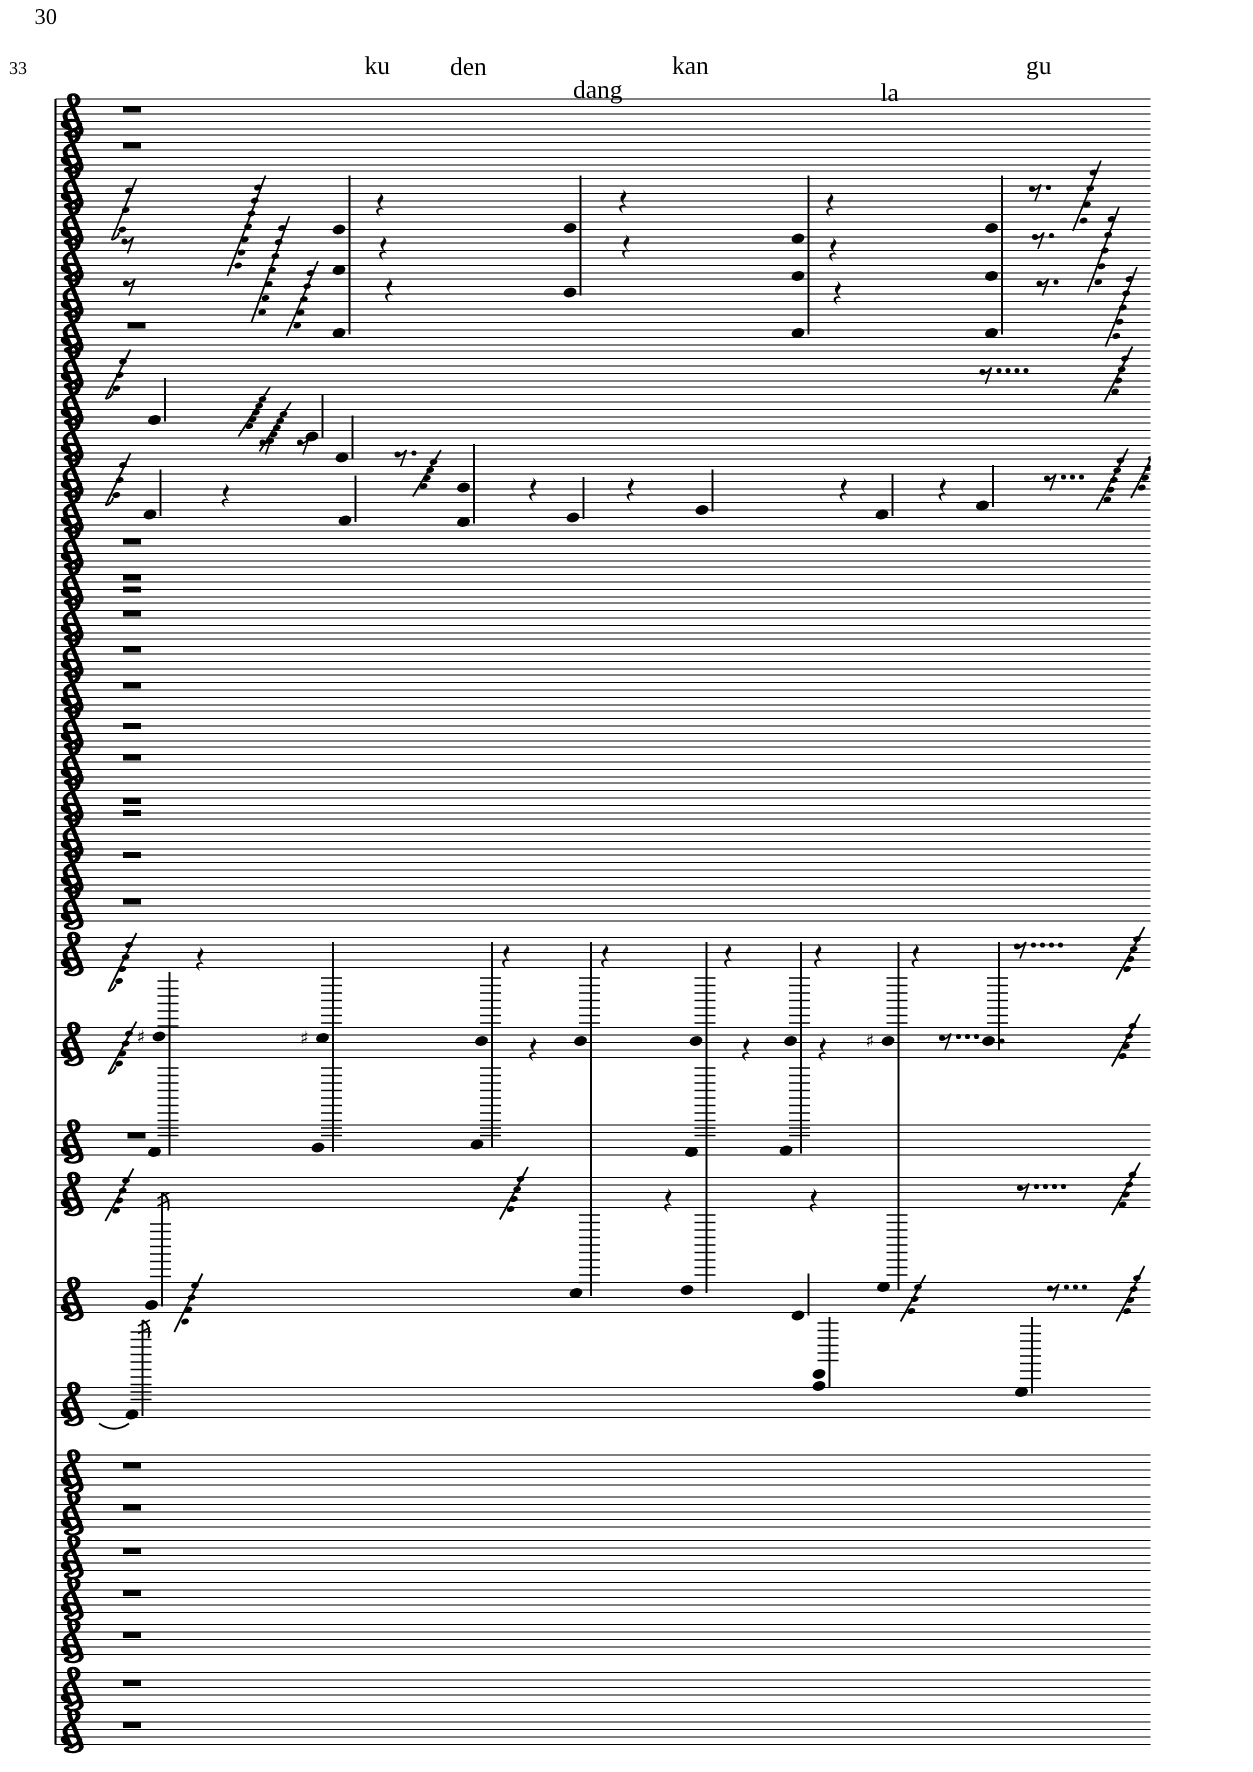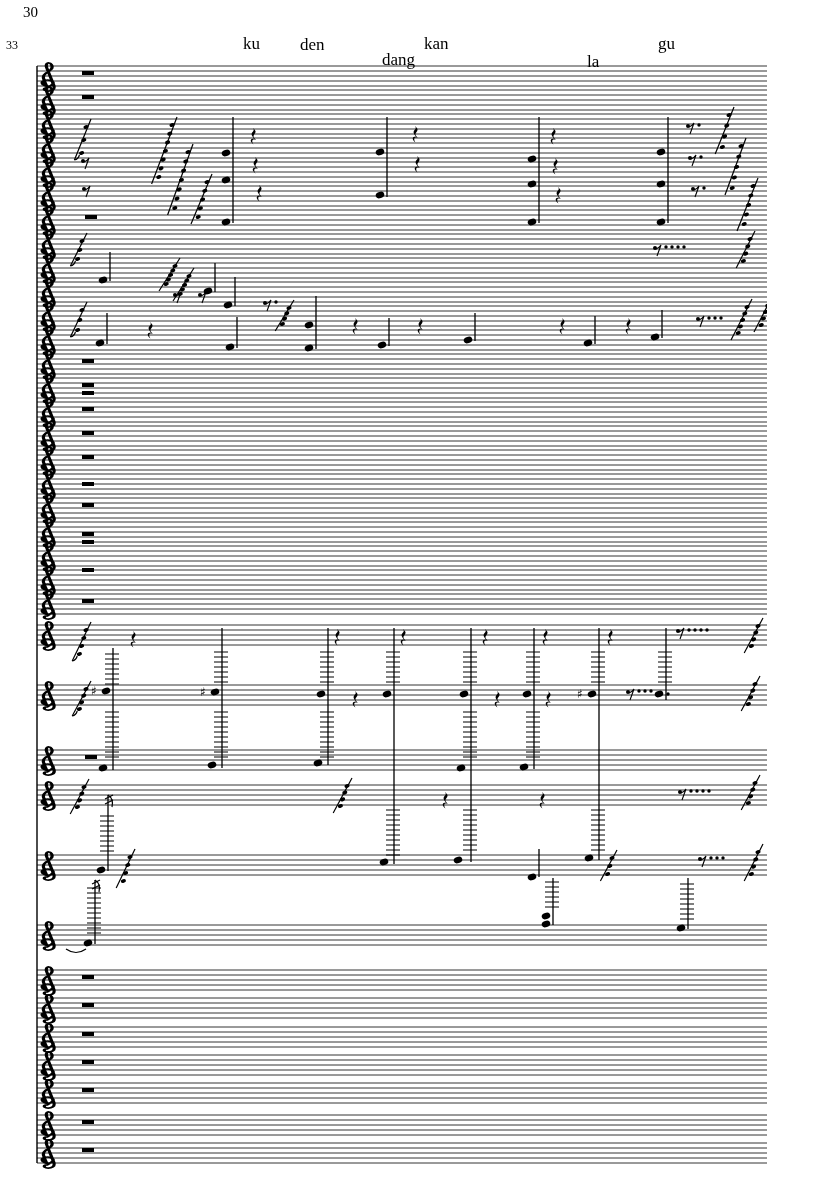--- a/index.html
+++ b/index.html
@@ -13,23 +13,23 @@
 </head>
 <body>
 
 <div id="page">
   <div class="measure-number" id="mn-top" style="left:23px;top:4px;">30</div>
   <div class="measure-number" id="mn-left" style="left:6px;top:38px;">33</div>
   <div id="lyrics-row">
       <div class="lyric" style="left: 219px; top: 34px; margin-left: 24px;">ku</div>
       <div class="lyric" style="left: 300px; top: 35px;">den</div>
       <div class="lyric" style="left: 382px; top: 34px; margin-top: 16px;">dang</div>
-      <div class="lyric" style="left: 424px; top: 34px;">kan</div>
+      <div class="lyric" style="left: 448px; top: 34px;">kan</div>
       <div class="lyric" style="left: 587px; top: 52px;">la</div>
-      <div class="lyric" style="left: 658px; top: 34px; text-align: center;">gu</div>
+      <div class="lyric" style="left: 684px; top: 34px; text-align: center;">gu</div>
     </div>
   <svg id="score" width="835" height="1181" viewBox="0 0 835 1181">
     <defs>
       <path id="clef" fill="none" stroke="#000" stroke-width="1.5" d="M3.2,26.5 C5.9,25.6 6.9,22.3 5.0,20.7 C3.2,19.2 0.7,20.6 1.0,22.9 C1.2,24.8 3.0,26.3 4.7,26.3 M3.2,26.5 C1.4,18.2 0.8,16.4 2.6,13.7 C4.4,11.1 5.7,9.7 5.5,6.9 C5.3,4.4 4.2,3.1 3.4,4.0 C2.6,5.0 2.8,7.4 3.3,9.7 L6.3,25.2 C6.7,27.6 6.3,29.6 4.8,30.3 C3.4,31.0 1.9,30.2 1.9,28.9 C1.9,27.7 3.1,27.1 4.0,27.8"></path>
     </defs>
     <g id="score-content">
         <g>
           <line x1="37" x2="793" y1="66" y2="66" stroke="#000000" stroke-width="0.8"></line>
           <line x1="37" x2="793" y1="71" y2="71" stroke="#000000" stroke-width="0.8"></line>
           <line x1="37" x2="793" y1="76" y2="76" stroke="#000000" stroke-width="0.8"></line>

